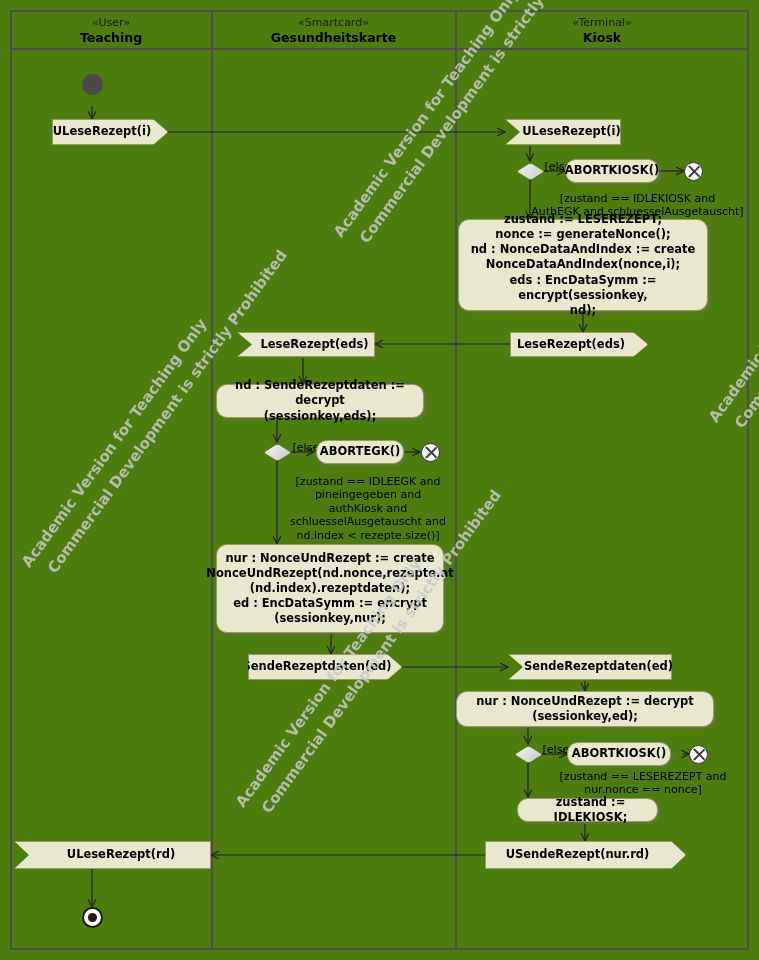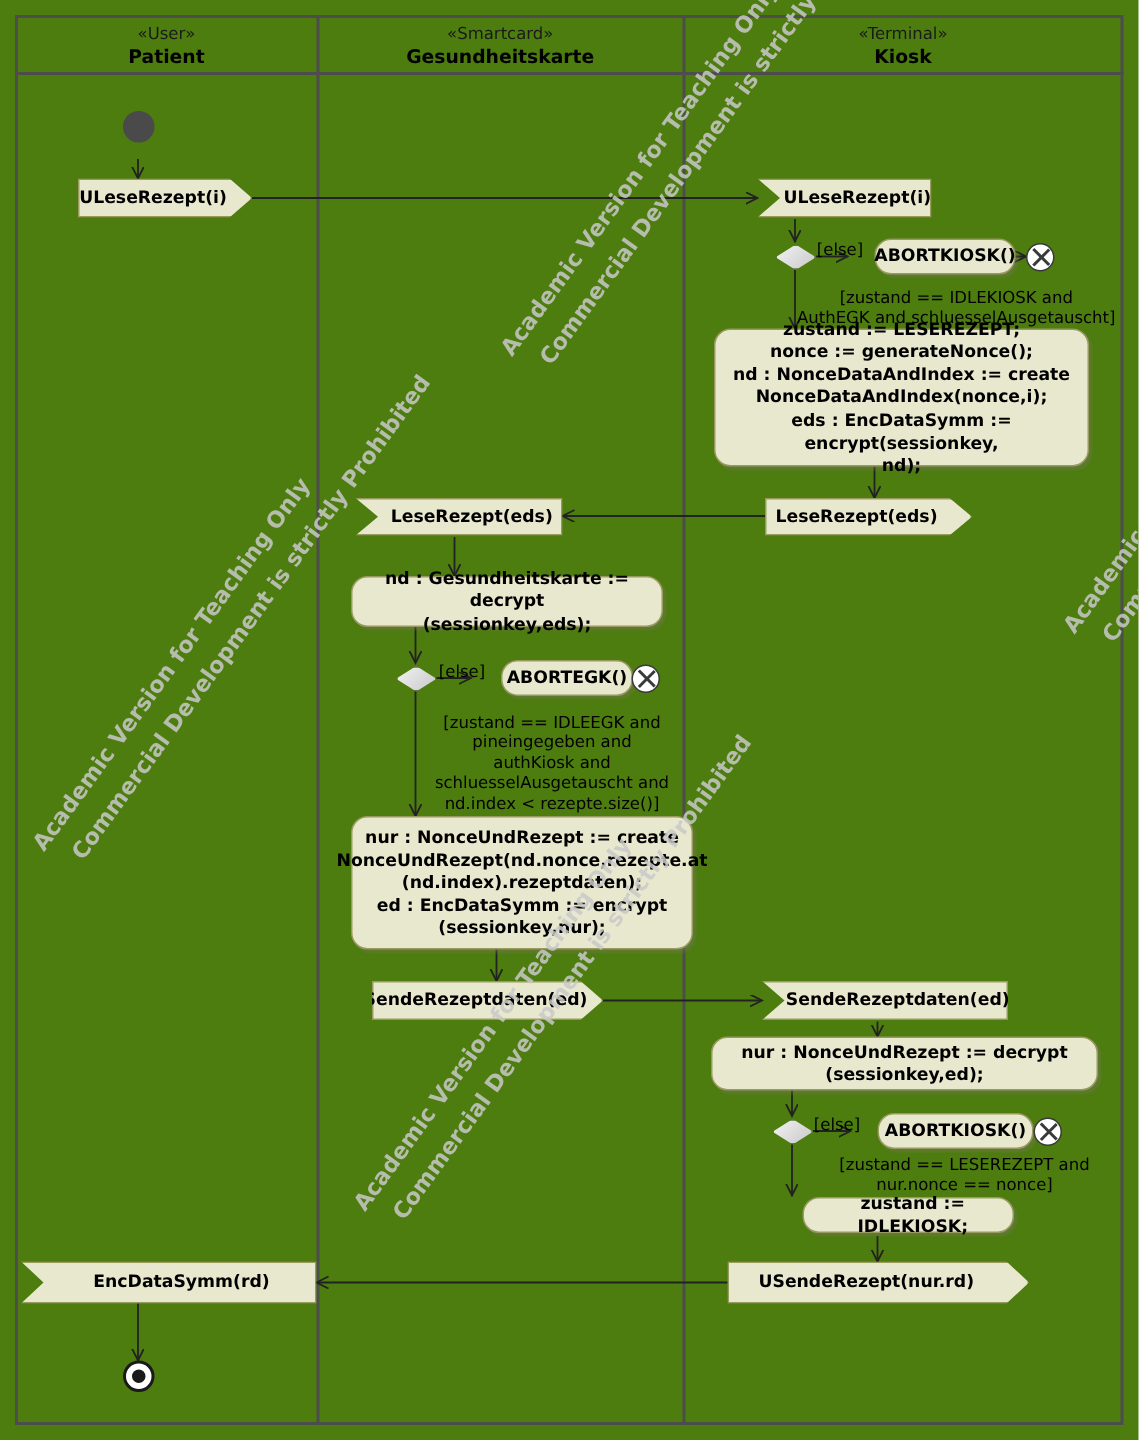--- a/index.html
+++ b/index.html
@@ -95,21 +95,20 @@
     font-size: 11.5px;
     font-weight: bold;
     text-align: center;
     display: flex;
     align-items: center;
     justify-content: center;
     line-height: 1.32;
     padding: 3px 6px;
     box-shadow: 2px 2px 2px rgba(120,120,100,.38);
     white-space: pre-line;
-    margin-left: 18px;
   }
   .signal {
     color: #000;
     font-size: 11.5px;
     font-weight: bold;
     display: flex;
     align-items: center;
     justify-content: center;
     line-height: 1.2;
     background: #e8e8cf;
@@ -220,21 +219,21 @@
 
 <div id="canvas">
 
   <div class="lane-frame"></div>
   <div class="lane-head-sep" style="top:48px;"></div>
   <div class="lane-div" style="left:211px;"></div>
   <div class="lane-div" style="left:455px;"></div>
 
   <div class="lane-title" style="left:12px; top:16px; width:198px;">
     <span class="stereo">«User»</span>
-    <span class="lname">Patient</span>
+    <span class="lname">Teaching</span>
   </div>
   <div class="lane-title" style="left:457px; top:16px; width:290px;">
     <span class="stereo">«Terminal»</span>
     <span class="lname">Kiosk</span>
   </div>
   <div class="lane-title" style="left:213px; top:16px; width:241px;">
     <span class="stereo">«Smartcard»</span>
     <span class="lname">Gesundheitskarte</span>
   </div>
 
@@ -300,21 +299,21 @@
 
     <line x1="485" y1="855" x2="211" y2="855" marker-end="url(#ah)"></line>
 
     <line x1="92" y1="869" x2="92" y2="907" marker-end="url(#ah)"></line>
   </svg>
 
   <div class="init-node" style="left:82px; top:74px;"></div>
 
   <div class="node signal send" style="left:52px; top:119px; width:116px; height:26px;">ULeseRezept(i)</div>
 
-  <div class="node signal recv" style="left:14px; top:841px; width:197px; height:28px;">EncDataSymm(rd)</div>
+  <div class="node signal recv" style="left:14px; top:841px; width:197px; height:28px;">ULeseRezept(rd)</div>
 
   <div class="final-node" style="left:82px; top:907px;"></div>
 
   <div class="node signal recv" style="left:505px; top:119px; width:116px; height:26px;">ULeseRezept(i)</div>
 
   <div class="decision" style="left:517px; top:163px;"></div>
   <div class="guard" style="left:540px; top:160px; width:40px;">[else]</div>
 
   <div class="node action" style="left:565px; top:159px; width:94px; height:24px;">ABORTKIOSK()</div>
   <div class="flowfinal" style="left:684px; top:162px;"></div>
@@ -326,21 +325,21 @@
 nonce := generateNonce();
 nd : NonceDataAndIndex := create
 NonceDataAndIndex(nonce,i);
 eds : EncDataSymm := encrypt(sessionkey,
 nd);</div>
 
   <div class="node signal send" style="left:510px; top:332px; width:138px; height:25px;">LeseRezept(eds)</div>
 
   <div class="node signal recv" style="left:237px; top:332px; width:138px; height:25px;">LeseRezept(eds)</div>
 
-  <div class="node action" style="left:216px; top:384px; width:208px; height:34px;">nd : Gesundheitskarte := decrypt
+  <div class="node action" style="left:216px; top:384px; width:208px; height:34px;">nd : SendeRezeptdaten := decrypt
 (sessionkey,eds);</div>
 
   <div class="decision" style="left:264px; top:444px;"></div>
   <div class="guard" style="left:288px; top:441px; width:40px;">[else]</div>
 
   <div class="node action" style="left:316px; top:440px; width:88px; height:24px;">ABORTEGK()</div>
   <div class="flowfinal" style="left:421px; top:443px;"></div>
 
   <div class="guard small" style="left:273px; top:475px; width:190px;">[zustand == IDLEEGK and
 pineingegeben and

